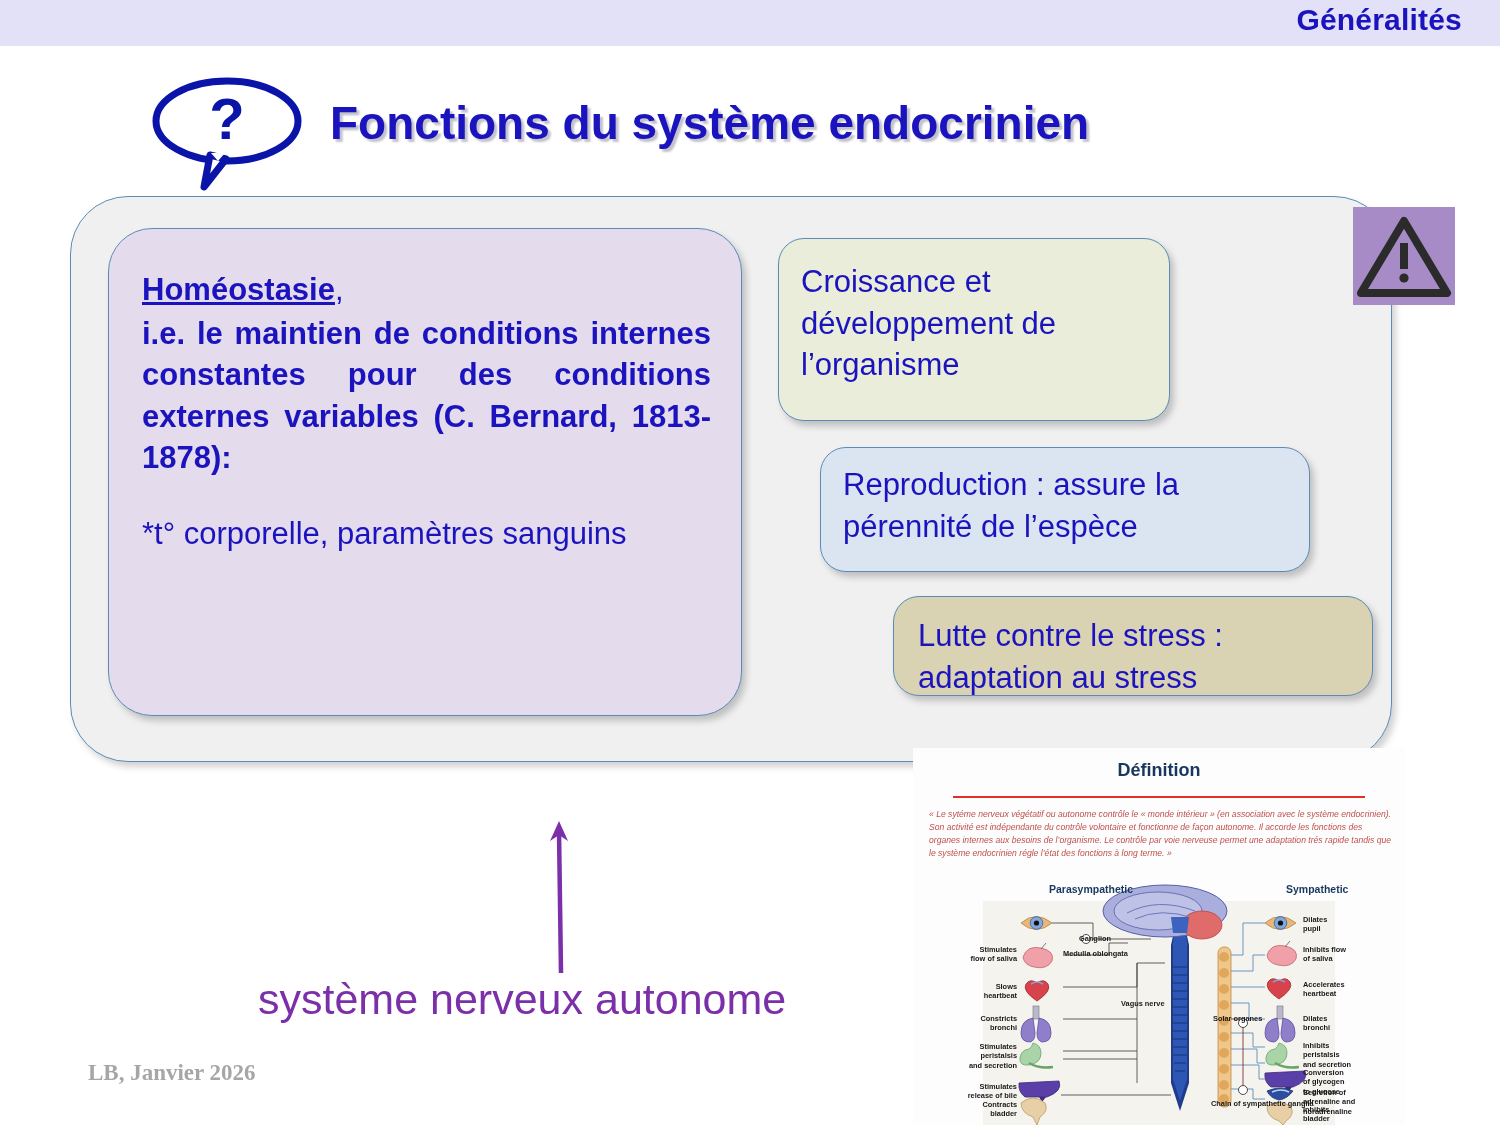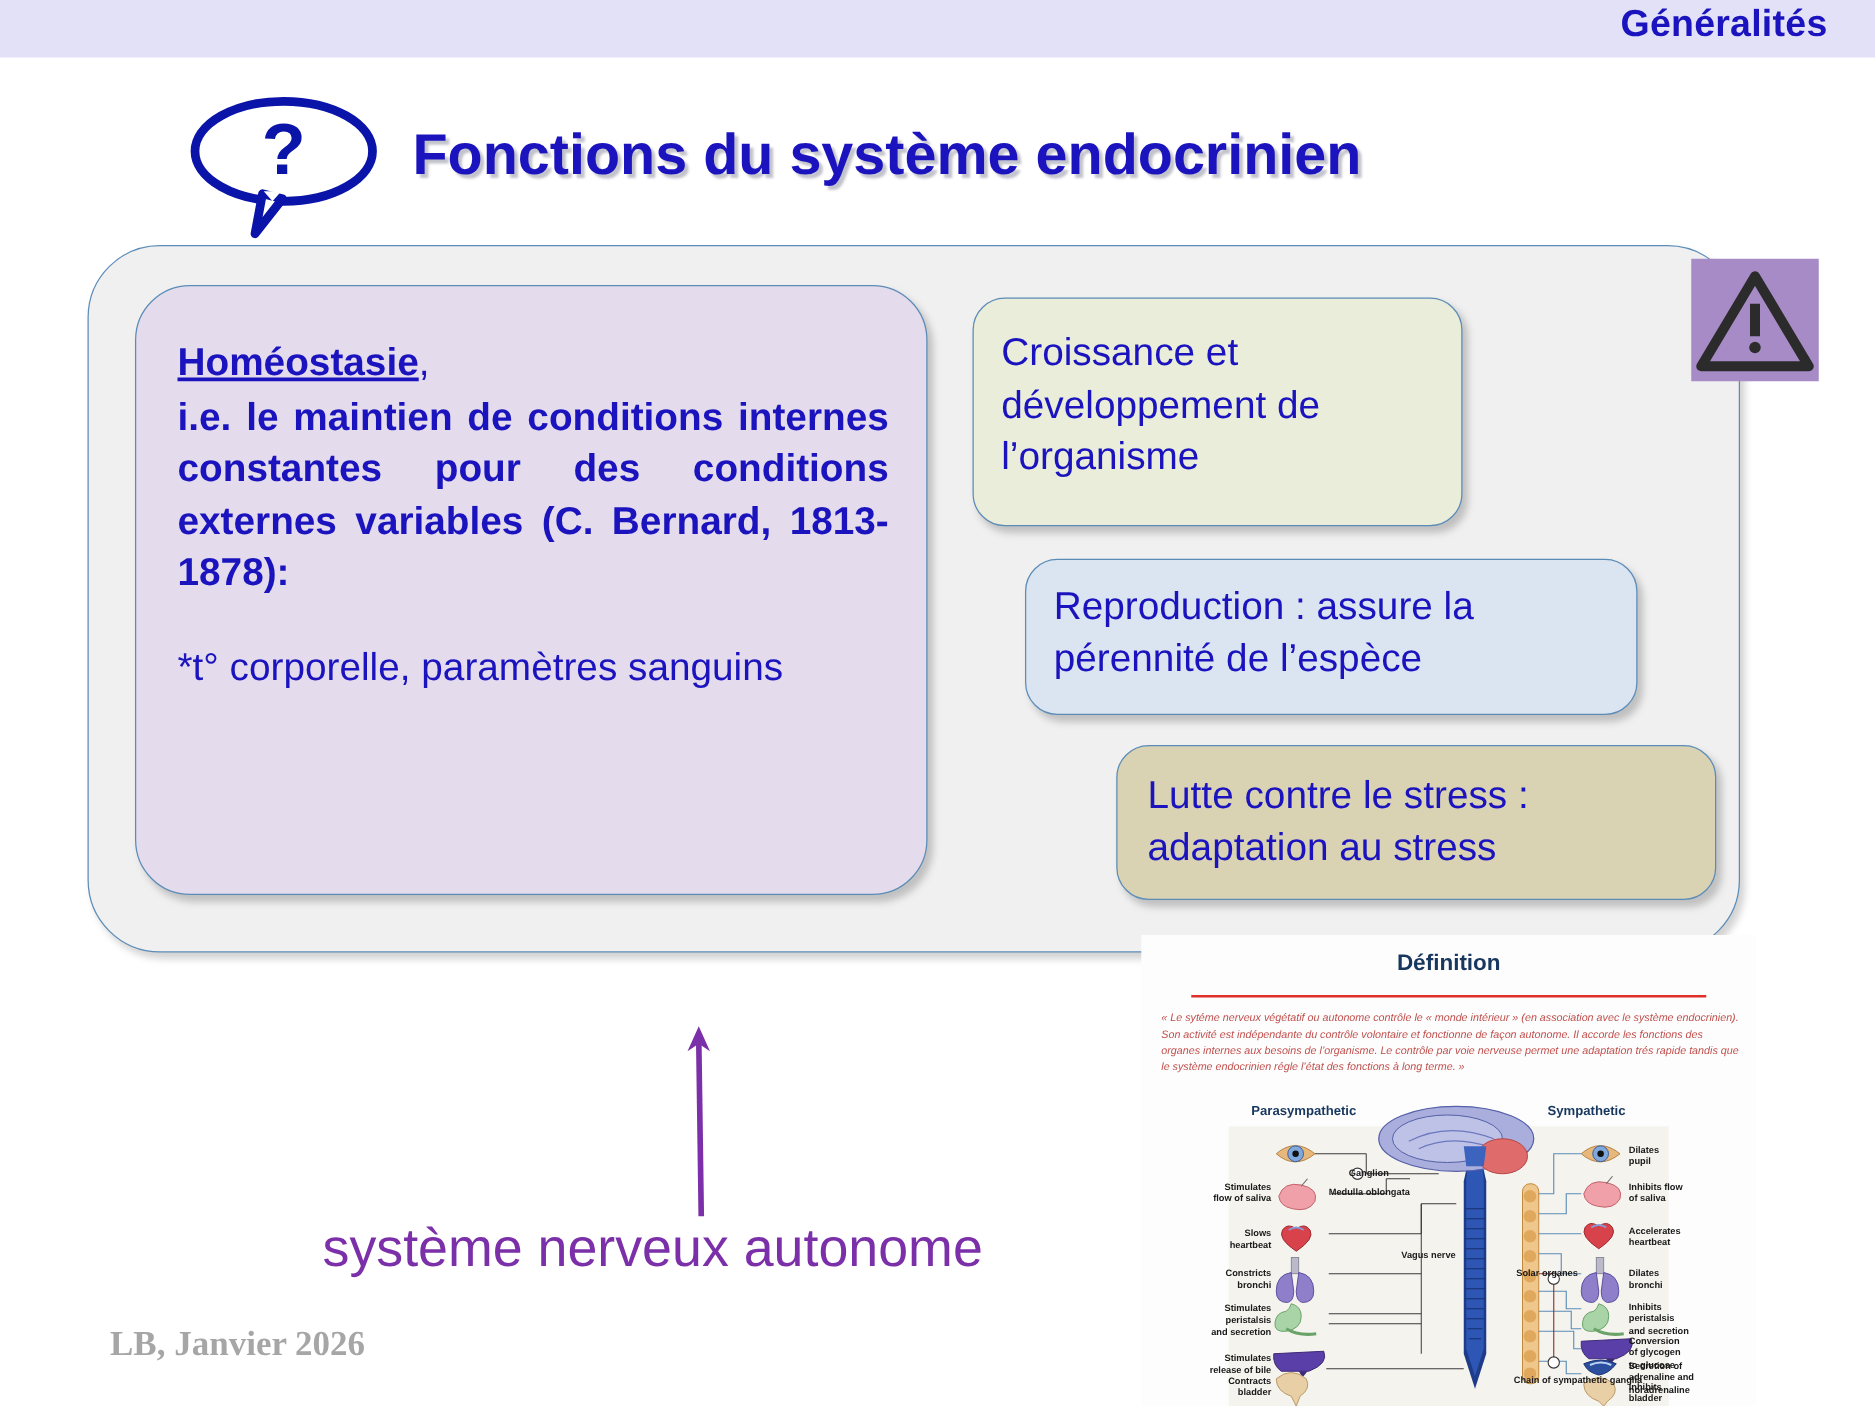--- a/index.html
+++ b/index.html
@@ -119,21 +119,21 @@
     width: 490px;
     height: 125px;
     background: #DBE5F1;
     padding: 16px 14px 10px 22px;
   }
 
   #box-stress {
     left: 893px;
     top: 596px;
     width: 480px;
-    height: 124px;
+    height: 100px;
     background: #D9D2B3;
     padding: 18px 14px 10px 24px;
   }
 
   
   #warning-icon {
     position: absolute;
     left: 1353px;
     top: 207px;
     width: 102px;
@@ -159,21 +159,21 @@
     white-space: nowrap;
   }
 
   
   #footer {
     position: absolute;
     left: 88px;
     top: 1060px;
     font-family: "Liberation Serif", serif;
     font-weight: bold;
-    font-size: 28px;
+    font-size: 23px;
     color: #A6A6A6;
     white-space: nowrap;
   }
 
   
   #definition-slide {
     position: absolute;
     left: 913px;
     top: 748px;
     width: 492px;
@@ -217,20 +217,21 @@
     top: 135px;
     width: 492px;
     height: 242px;
   }
   .anat-head {
     position: absolute;
     font-size: 10.5px;
     font-weight: bold;
     color: #17375E;
     white-space: nowrap;
+    margin-left: 48px;
   }
   .anat-label {
     position: absolute;
     font-size: 7.4px;
     font-weight: bold;
     color: #1a1a1a;
     line-height: 1.25;
     white-space: pre-line;
   }
   .anat-label.right { text-align: left; }

